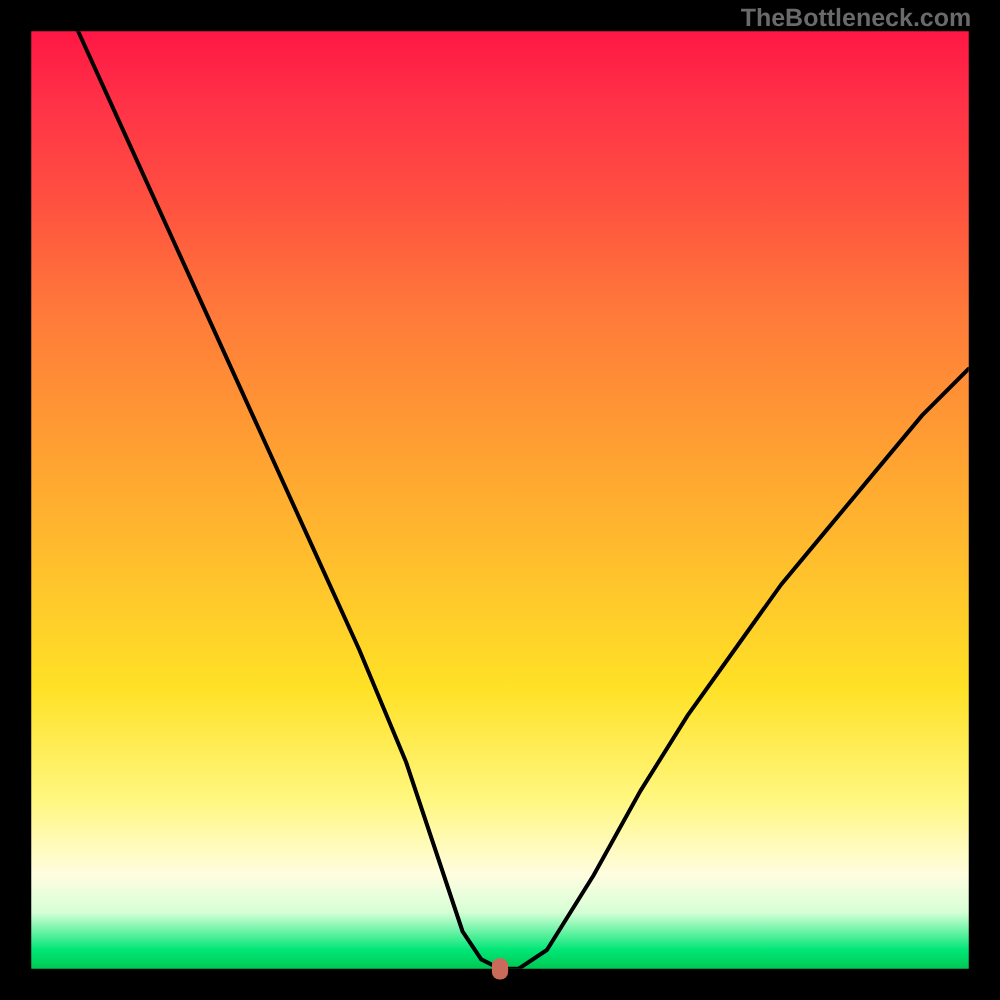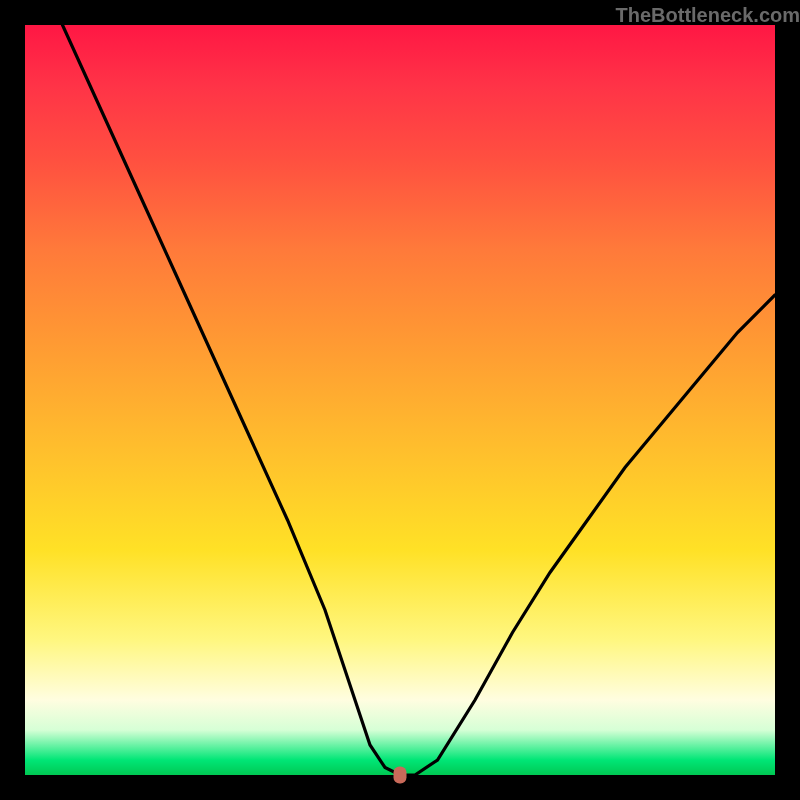--- a/index.html
+++ b/index.html
@@ -7,21 +7,21 @@
     padding: 0;
     width: 800px;
     height: 800px;
     background: #000;
     position: relative;
     font-family: Arial, sans-serif;
   }
   .watermark {
     position: absolute;
     top: 4px;
-    right: 0;
+    right: 23px;
     color: #6a6a6a;
     font-size: 20px;
     font-weight: bold;
     z-index: 10;
   }
   .plot-area {
     position: absolute;
     left: 25px;
     top: 25px;
     width: 750px;

